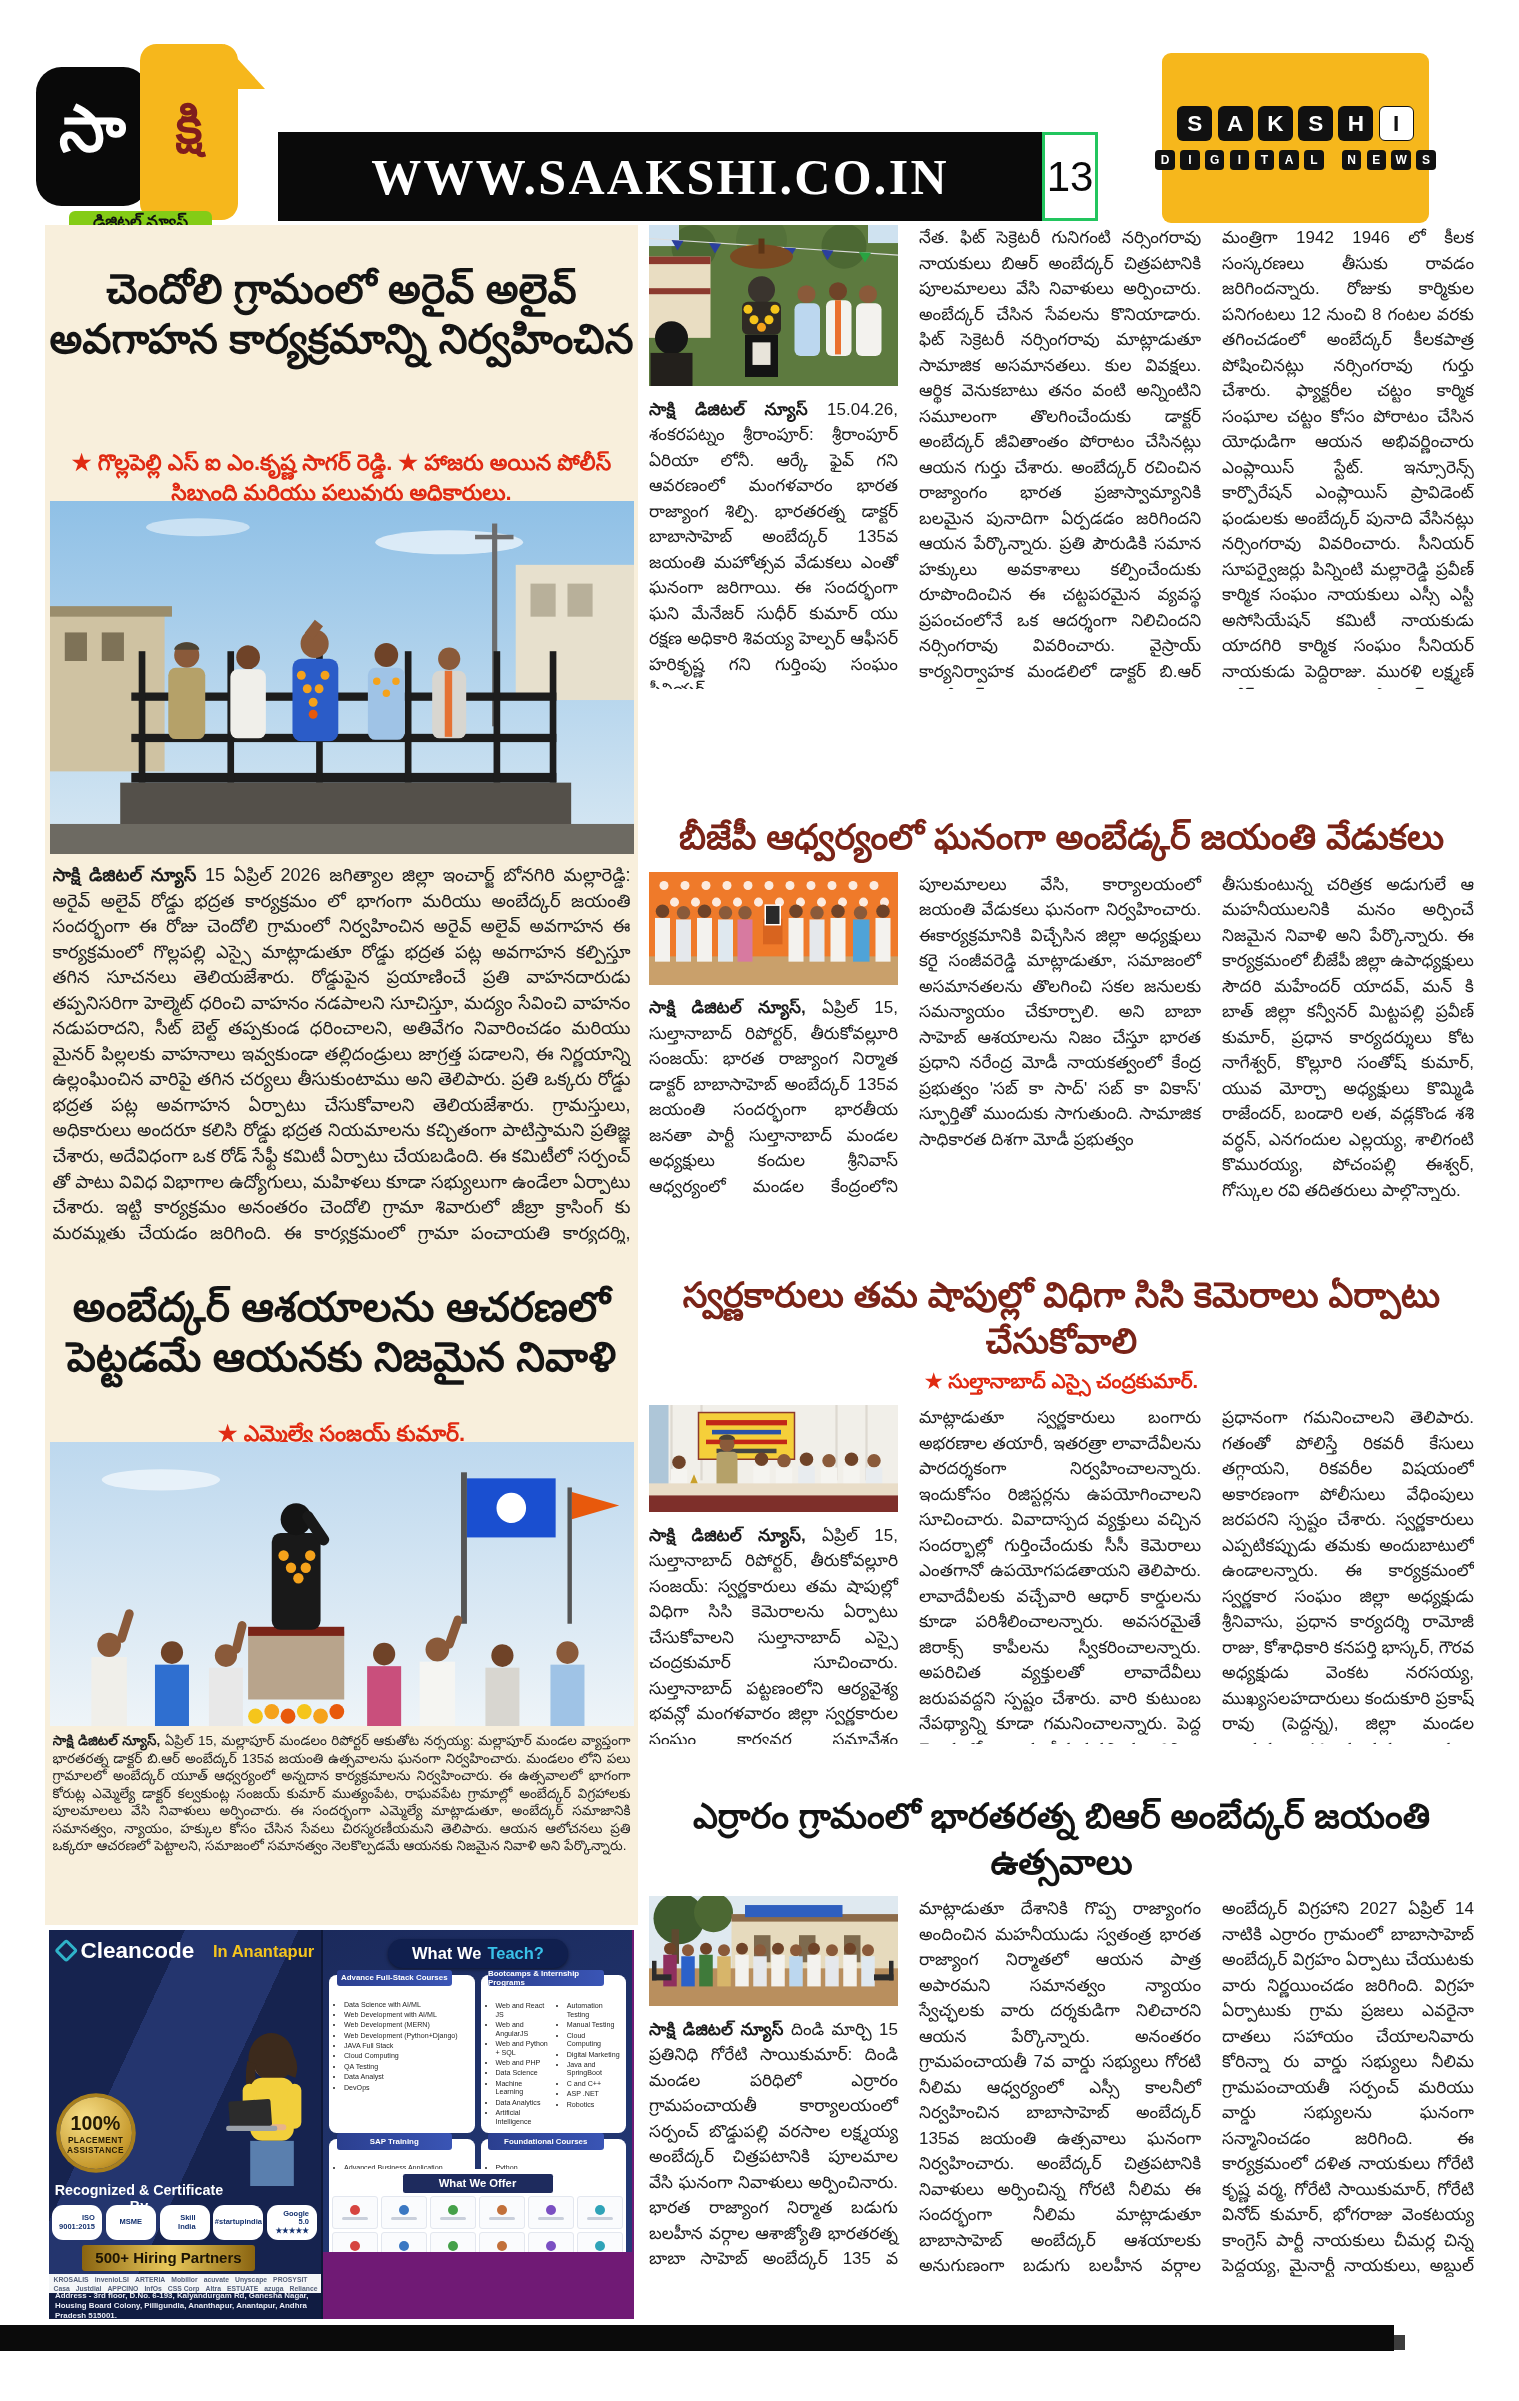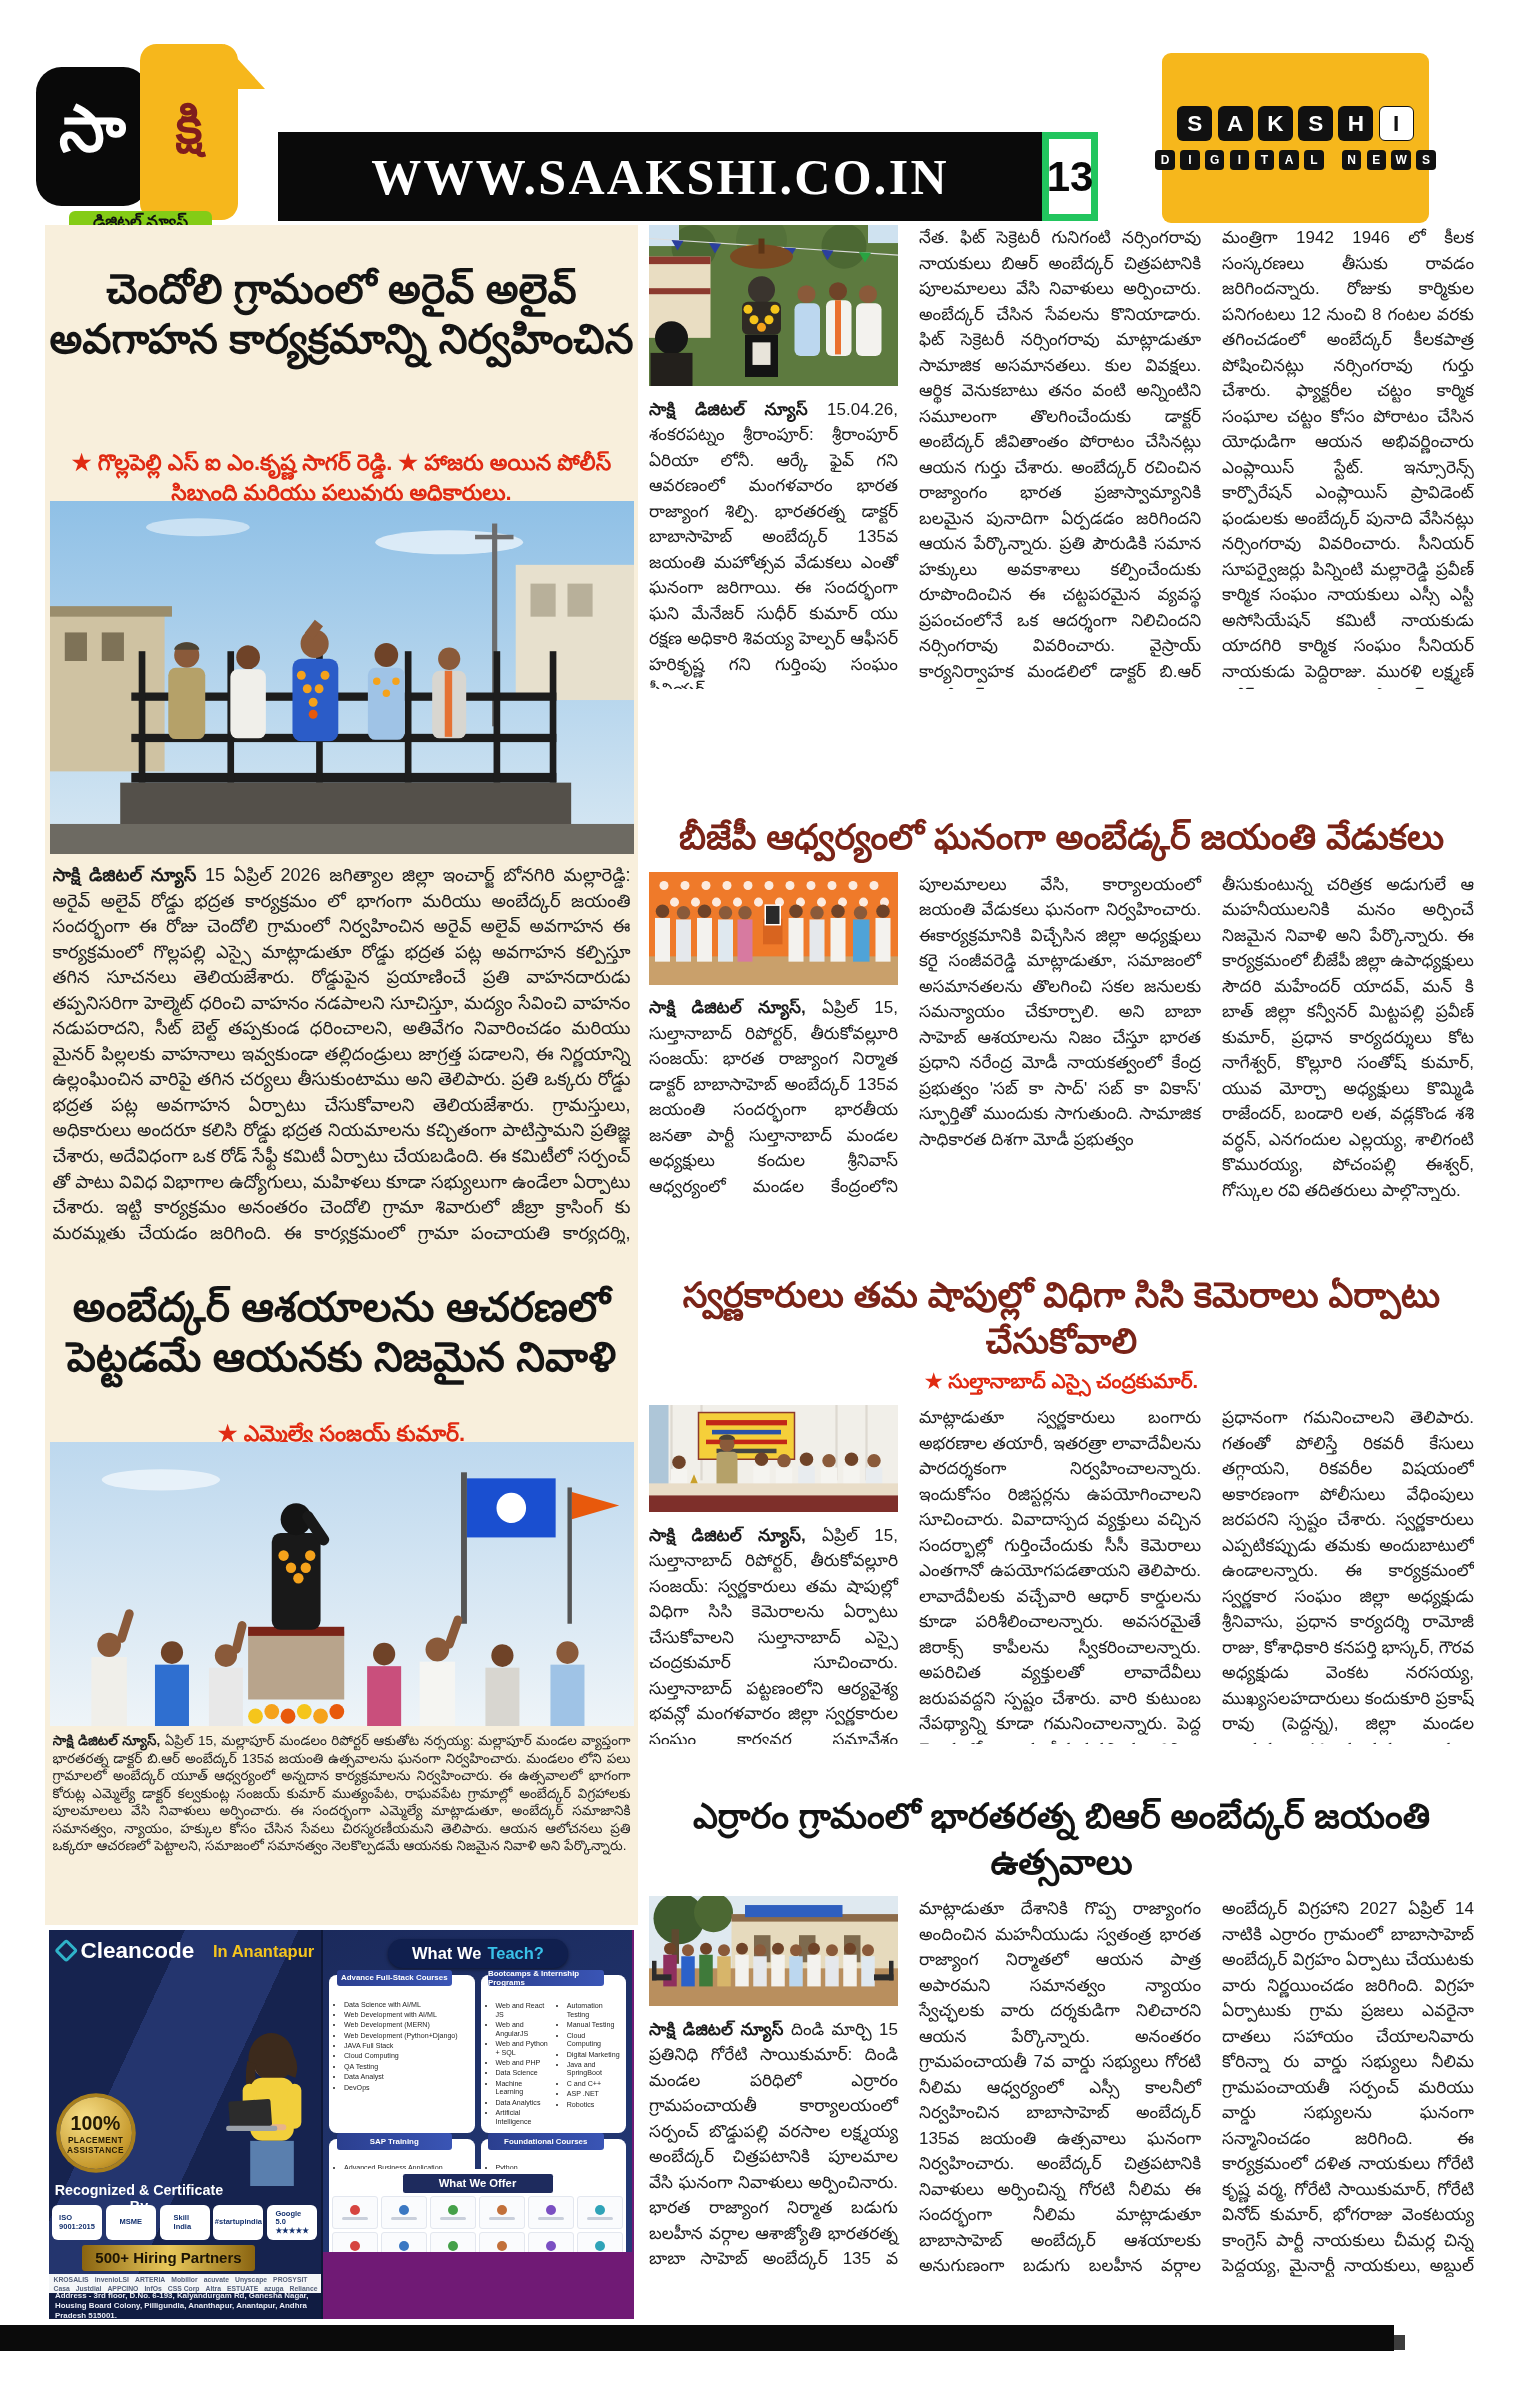--- a/index.html
+++ b/index.html
@@ -13,22 +13,22 @@
   .logo-sa{position:absolute;left:0;top:22.5px;width:113px;height:139px;background:#090909;border-radius:25.5px;
            color:#fff;font-weight:bold;font-size:65px;display:flex;align-items:center;justify-content:center;}
   .logo-kshi{position:absolute;left:104px;top:0;width:98px;height:176px;background:#f6b71c;border-radius:16.5px;
            color:#7f1d1d;font-weight:bold;font-size:51px;display:flex;align-items:center;justify-content:center;}
   .logo-tail{position:absolute;left:188px;top:0;width:0;height:0;border-left:41px solid #f6b71c;border-top:45px solid transparent;}
   .logo-tag{position:absolute;left:33px;top:167px;min-width:143px;height:25.5px;background:#84cc16;border-radius:6px;
            color:#111;font-weight:bold;font-size:16.5px;display:flex;align-items:center;justify-content:center;padding:0 7.5px;}
   .domain-bar{position:absolute;left:278px;top:132px;width:764px;height:89px;background:#0a0a0a;
            display:flex;align-items:center;justify-content:center;}
   .domain-bar span{color:#ffffff;font-family:"Liberation Serif",serif;font-weight:bold;font-size:50px;letter-spacing:2.3px;}
-  .page-num{position:absolute;left:1042px;top:132px;width:56px;height:89px;background:#ffffff;border:7px solid #22c55e;
-           display:flex;align-items:center;justify-content:center;font-size:42px;font-weight:bold;color:#0a0a0a;}
+  .page-num{position:absolute;left:1042px;top:132px;width:56px;height:89px;background:#ffffff;border:3px solid #22c55e;
+           display:flex;align-items:center;justify-content:center;font-size:42px;font-weight:normal;color:#0a0a0a;}
   .brand-box{position:absolute;left:1162px;top:53px;width:267px;height:170px;background:#f6b71c;border-radius:9px;
            display:flex;flex-direction:column;align-items:center;justify-content:center;gap:9px;}
   .tile-row{display:flex;gap:5.3px;}
   .tile-row .tile{background:#111;color:#fff;border-radius:6px;font-weight:bold;
            display:flex;align-items:center;justify-content:center;}
   .tiles-big .tile{width:35px;height:35px;font-size:22.5px;}
   .tiles-sm .tile{width:19.5px;height:19.5px;font-size:12px;border-radius:3.8px;}
   .tile-row .tile-gap{background:transparent;width:7.5px;}
   .tiles-big .tile:last-child{background:#fff;color:#111;border:1.5px solid #111;}
 
@@ -78,22 +78,22 @@
   .cc-name{color:#fff;font-size:22.5px;font-weight:bold;}
   .cc-loc{position:absolute;left:164px;top:12px;color:#f6c51e;font-size:16.5px;font-weight:bold;}
   .ad-tagline{position:absolute;left:4.5px;top:44px;width:203px;color:#fff;font-size:22.5px;font-weight:bold;text-align:center;line-height:1.45;}
   .gold-badge{position:absolute;left:10.5px;top:167px;width:72px;height:72px;border-radius:50%;
       background:radial-gradient(circle at 35% 30%,#f7e08a,#c79a2d 70%,#8a6410);display:flex;flex-direction:column;
       align-items:center;justify-content:center;color:#241a04;text-align:center;box-shadow:0 0 0 3.8px #a87f1d;}
   .gold-badge .pct{font-size:19.5px;font-weight:bold;}
   .gold-badge .lbl{font-size:8.3px;font-weight:bold;letter-spacing:0.4px;}
   .recog{position:absolute;left:0px;top:252px;width:180px;color:#fff;font-size:14.3px;font-weight:bold;text-align:center;}
   .cert-row{position:absolute;left:3px;top:275px;display:flex;gap:3.8px;}
-  .cert-card{width:50px;height:35px;background:#fff;border-radius:6px;color:#13306e;font-size:7.5px;font-weight:bold;
-      display:flex;align-items:center;justify-content:center;text-align:left;padding:14px;line-height:1.15;}
+  .cert-card{width:50px;height:35px;background:#fff;border-radius:11px;color:#13306e;font-size:7.5px;font-weight:bold;
+      display:flex;align-items:center;justify-content:center;text-align:right;padding:14px;line-height:1.15;}
   .hiring{position:absolute;left:33px;top:315px;width:173px;height:25.5px;border-radius:3px;
       background:linear-gradient(90deg,#8a6410,#e9c95c,#8a6410);color:#1c1404;font-size:15px;font-weight:bold;
       display:flex;align-items:center;justify-content:center;}
   .partners{position:absolute;left:0px;top:344px;width:274px;height:19.5px;background:#f4f6f8;display:flex;flex-wrap:wrap;
       align-items:center;gap:2.3px 6px;padding:1.5px 4.5px;overflow:hidden;}
   .partners span{font-size:6.8px;font-weight:bold;color:#55607a;}
   .ad-addr{position:absolute;left:0px;top:363px;width:274px;height:25.5px;background:#101c42;color:#e8ecf5;font-size:7.9px;
       font-weight:bold;display:flex;align-items:center;padding:0 6px;line-height:1.25;}
   .ad-woman{position:absolute;right:-3px;top:98px;width:113px;height:158px;}
 

